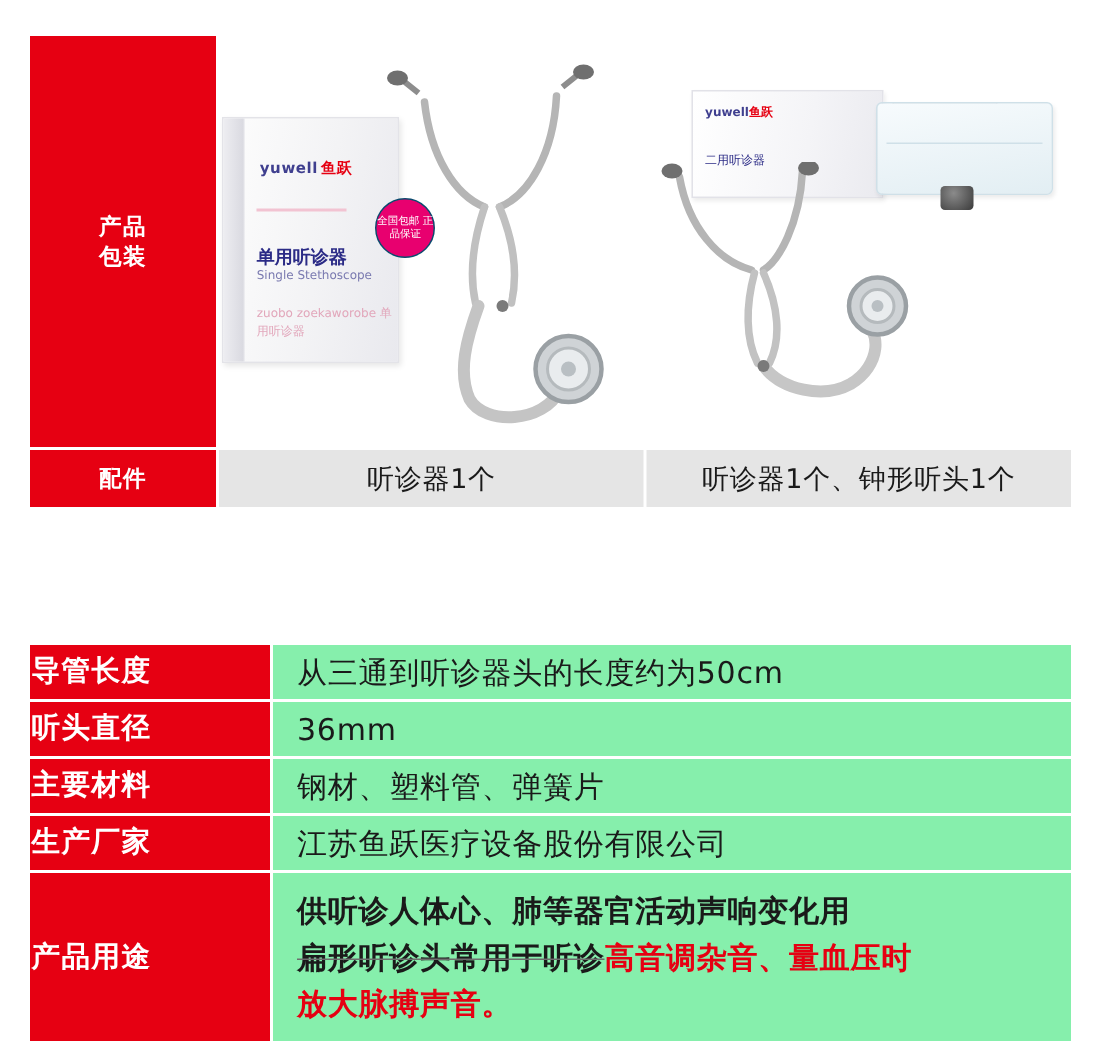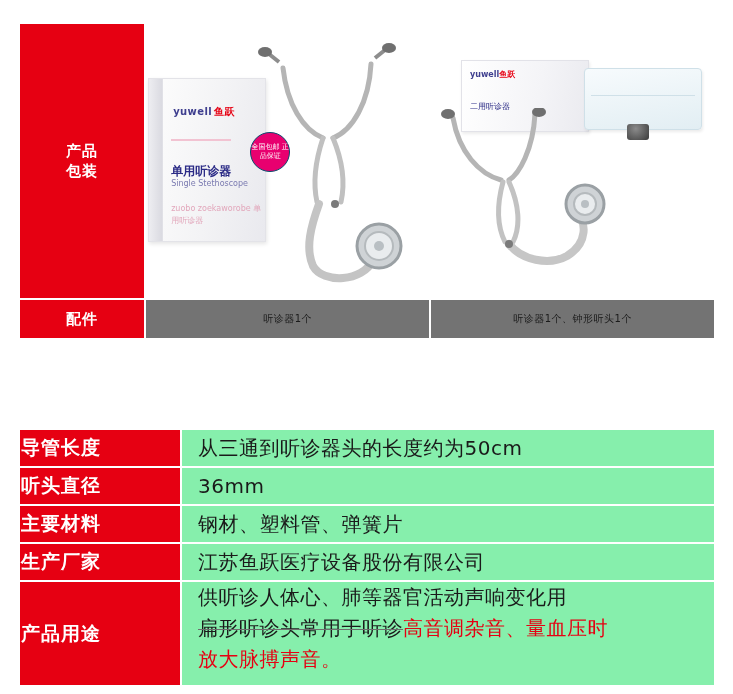--- a/index.html
+++ b/index.html
@@ -43,24 +43,24 @@
   .hdr-cell {
     background: #c9c9c9;
     color: #1a1a1a;
     text-align: center;
     font-size: 15px;
     font-weight: bold;
     height: 38px;
     letter-spacing: 1px;
   }
   .acc-cell {
-    background: #737373;
+    background: #e5e5e5;
     color: #1a1a1a;
     text-align: center;
-    font-size: 10px;
+    font-size: 18px;
     height: 38px;
     letter-spacing: 0.5px;
   }
   .img-cell {
     background: #ffffff;
     height: 274px;
     padding: 0;
   }
   .pkg-label {
     height: 274px;
@@ -196,21 +196,21 @@
     line-height: 1.35;
   }
   .spec-value {
     background: #86efac;
     color: #1a1a1a;
     font-size: 20px;
     padding: 0 16px;
     height: 36px;
     letter-spacing: .5px;
   }
-  .spec-value.tall { height: 86px; padding-bottom: 10px; }
+  .spec-value.tall { height: 86px; padding-top: 10px; padding-bottom: 10px; font-weight: bold; }
   .spec-value .line { line-height: 1.55; }
   .red-text { color: #e60012; }
   .strike-wrap { position: relative; display: inline-block; }
   .strike-wrap:after {
     content: "";
     position: absolute;
     left: 0; right: 0; top: 52%;
     height: 1px;
     background: #6d6d6d;
   }

